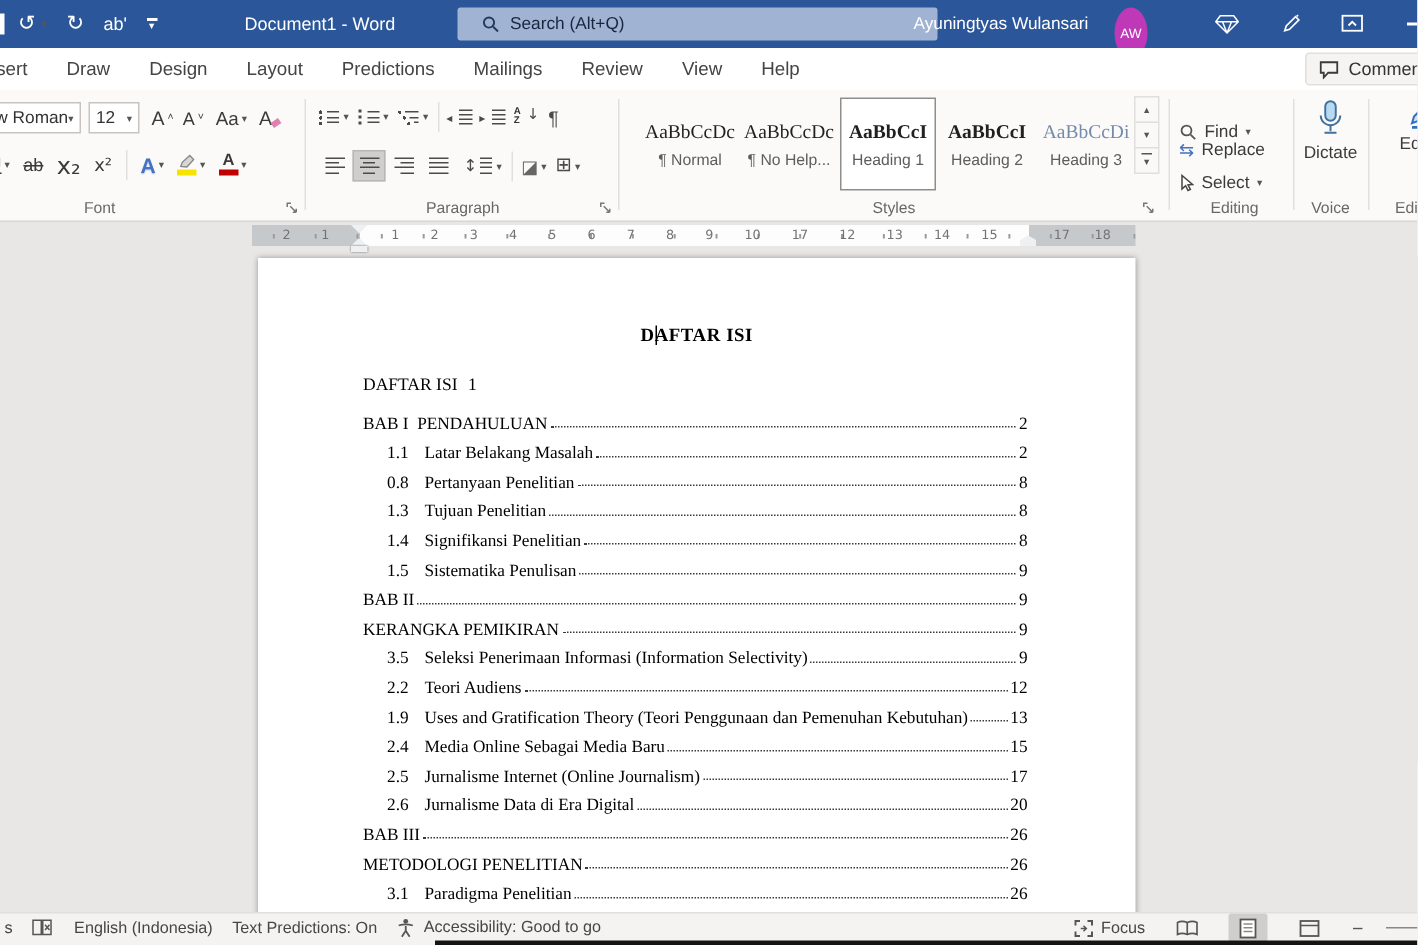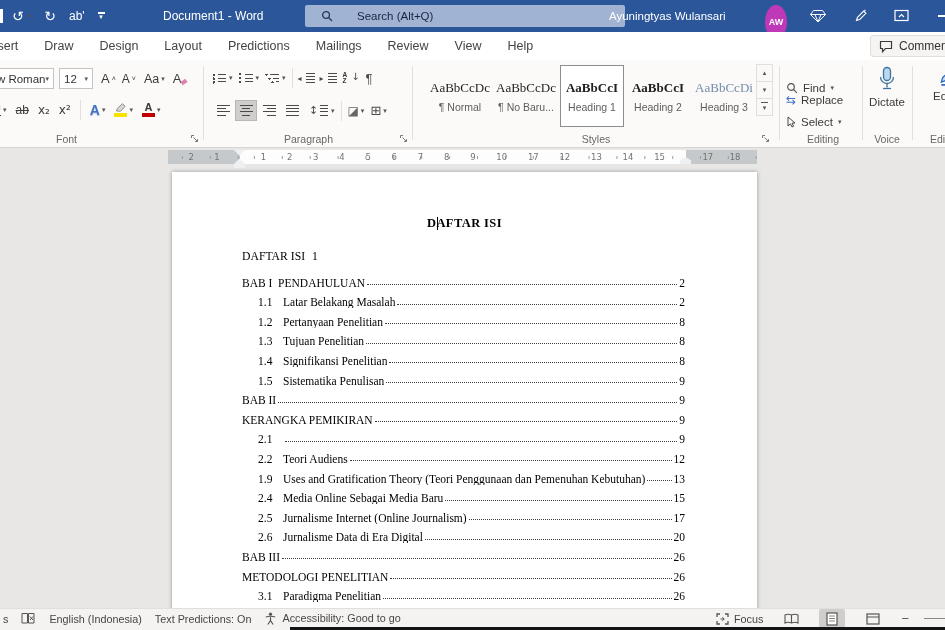--- a/index.html
+++ b/index.html
@@ -10,25 +10,25 @@
 
   
   .titlebar{position:absolute;top:0;left:0;right:0;height:32px;background:var(--titlebar,#2b579a);color:#fff}
   .save-sliver{position:absolute;left:0;top:9px;width:2.5px;height:14px;background:#fff}
   .qat{position:absolute;left:12px;top:0;height:32px;display:flex;align-items:center;gap:13px;font-size:14px}
   .qat .dd{font-size:7px;margin-left:-9px}
   .qat-more{display:flex;flex-direction:column;align-items:center;gap:1px}
   .qat-more i{display:block;width:7px;height:1.2px;background:#fff}
   .qat-more span{font-size:7px;line-height:5px}
   .tb-doctitle{position:absolute;left:163px;top:0;line-height:32px;font-size:12px;color:#fff}
-  .tb-search{position:absolute;left:305px;top:5px;width:320px;height:22px;background:var(--search_bg,#a0b3d3);border-radius:2px;display:flex;align-items:center;padding-left:16px;gap:24px}
+  .tb-search{position:absolute;left:305px;top:5px;width:320px;height:22px;background:var(--search_bg,#a0b3d3);border-radius:2px;display:flex;align-items:center;padding-left:16px;gap:7px}
   .tb-search input{background:transparent;border:none;outline:none;font-size:11.5px;color:#17253f;width:250px;font-family:"Liberation Sans",sans-serif}
   .tb-search input::placeholder{color:#17253f;opacity:1}
   .tb-user{position:absolute;left:609px;top:0;line-height:32px;font-size:11.5px}
-  .avatar{position:absolute;left:765px;top:5px;width:22px;height:34px;border-radius:50%;background:var(--avatar,#bf38b8);color:#fff;font-size:9px;font-weight:bold;display:flex;align-items:center;justify-content:center}
+  .avatar{position:absolute;left:743px;top:5px;width:22px;height:34px;border-radius:50%;background:var(--avatar,#bf38b8);color:#fff;font-size:9px;font-weight:normal;display:flex;align-items:center;justify-content:center}
   .tb-ic{position:absolute;top:9px}
   .min-sliver{position:absolute;left:938px;top:15px;width:7px;height:1.5px;background:#fff}
 
   
   .tabrow{position:absolute;top:32px;left:0;right:0;height:28px;background:#fff}
   .tabs{display:flex;margin-left:-26px;height:100%;align-items:center}
   .tab{padding:0 13px;font-size:12.5px;color:#444;white-space:nowrap}
   .comments-btn{position:absolute;left:870px;top:3px;height:22px;width:110px;display:flex;align-items:center;gap:6px;font-size:12px;color:#333;background:#f5f4f2;border:1px solid #e1dfdb;border-radius:3px;padding:0 8px}
 
   
@@ -237,21 +237,21 @@
           </div>
       </div>
       <div class="r2" style="left:62px;gap:9px">
         <div class="rbtn" style="font-size:12.5px">
             <span style="text-decoration:underline">U</span>
             <span class="dd">▾</span>
           </div>
         <div class="rbtn" style="font-size:12px">
             <span style="text-decoration:line-through">ab</span>
           </div>
-        <div class="rbtn glyph" style="font-size:12px">
+        <div class="rbtn glyph" style="font-size:16px">
             <span>x₂</span>
           </div>
         <div class="rbtn glyph" style="font-size:12px">
             <span>x²</span>
           </div>
         <div class="vdiv" style="position:static;height:20px"></div>
         <div class="rbtn">
             <span class="fx-a">A</span>
             <span class="dd">▾</span>
           </div>
@@ -338,21 +338,21 @@
     <div class="vdiv" style="left:412px"></div>
 
     <div class="rgroup" style="left:418px;width:356px">
       <div class="r1" style="left:10px;top:5px;gap:2px">
         <div class="scard">
             <div class="ssample">AaBbCcDc</div>
             <div class="sname">¶ Normal</div>
           </div>
           <div class="scard">
             <div class="ssample">AaBbCcDc</div>
-            <div class="sname">¶ No Baru...</div>
+            <div class="sname">¶ No Help...</div>
           </div>
           <div class="scard selected">
             <div class="ssample">AaBbCcI</div>
             <div class="sname">Heading 1</div>
           </div>
           <div class="scard">
             <div class="ssample">AaBbCcI</div>
             <div class="sname">Heading 2</div>
           </div>
           <div class="scard">
@@ -474,21 +474,21 @@
             <span class="leader"></span>
             <span class="toc-page">2</span>
           </div>
           <div class="trow">
             <span class="toc-num">1.1</span>
             <span class="toc-title">Latar Belakang Masalah</span>
             <span class="leader"></span>
             <span class="toc-page">2</span>
           </div>
           <div class="trow">
-            <span class="toc-num">1.2</span>
+            <span class="toc-num">0.8</span>
             <span class="toc-title">Pertanyaan Penelitian</span>
             <span class="leader"></span>
             <span class="toc-page">8</span>
           </div>
           <div class="trow">
             <span class="toc-num">1.3</span>
             <span class="toc-title">Tujuan Penelitian</span>
             <span class="leader"></span>
             <span class="toc-page">8</span>
           </div>
@@ -510,21 +510,22 @@
             <span class="leader"></span>
             <span class="toc-page">9</span>
           </div>
           <div class="trow lvl1">
 
             <span class="toc-title">KERANGKA PEMIKIRAN</span>
             <span class="leader"></span>
             <span class="toc-page">9</span>
           </div>
           <div class="trow">
-            <span class="toc-num">2.1</span>
+            <span class="toc-num">3.5</span>
+            <span class="toc-title">Seleksi Penerimaan Informasi (Information Selectivity)</span>
             <span class="leader"></span>
             <span class="toc-page">9</span>
           </div>
           <div class="trow">
             <span class="toc-num">2.2</span>
             <span class="toc-title">Teori Audiens</span>
             <span class="leader"></span>
             <span class="toc-page">12</span>
           </div>
           <div class="trow">

